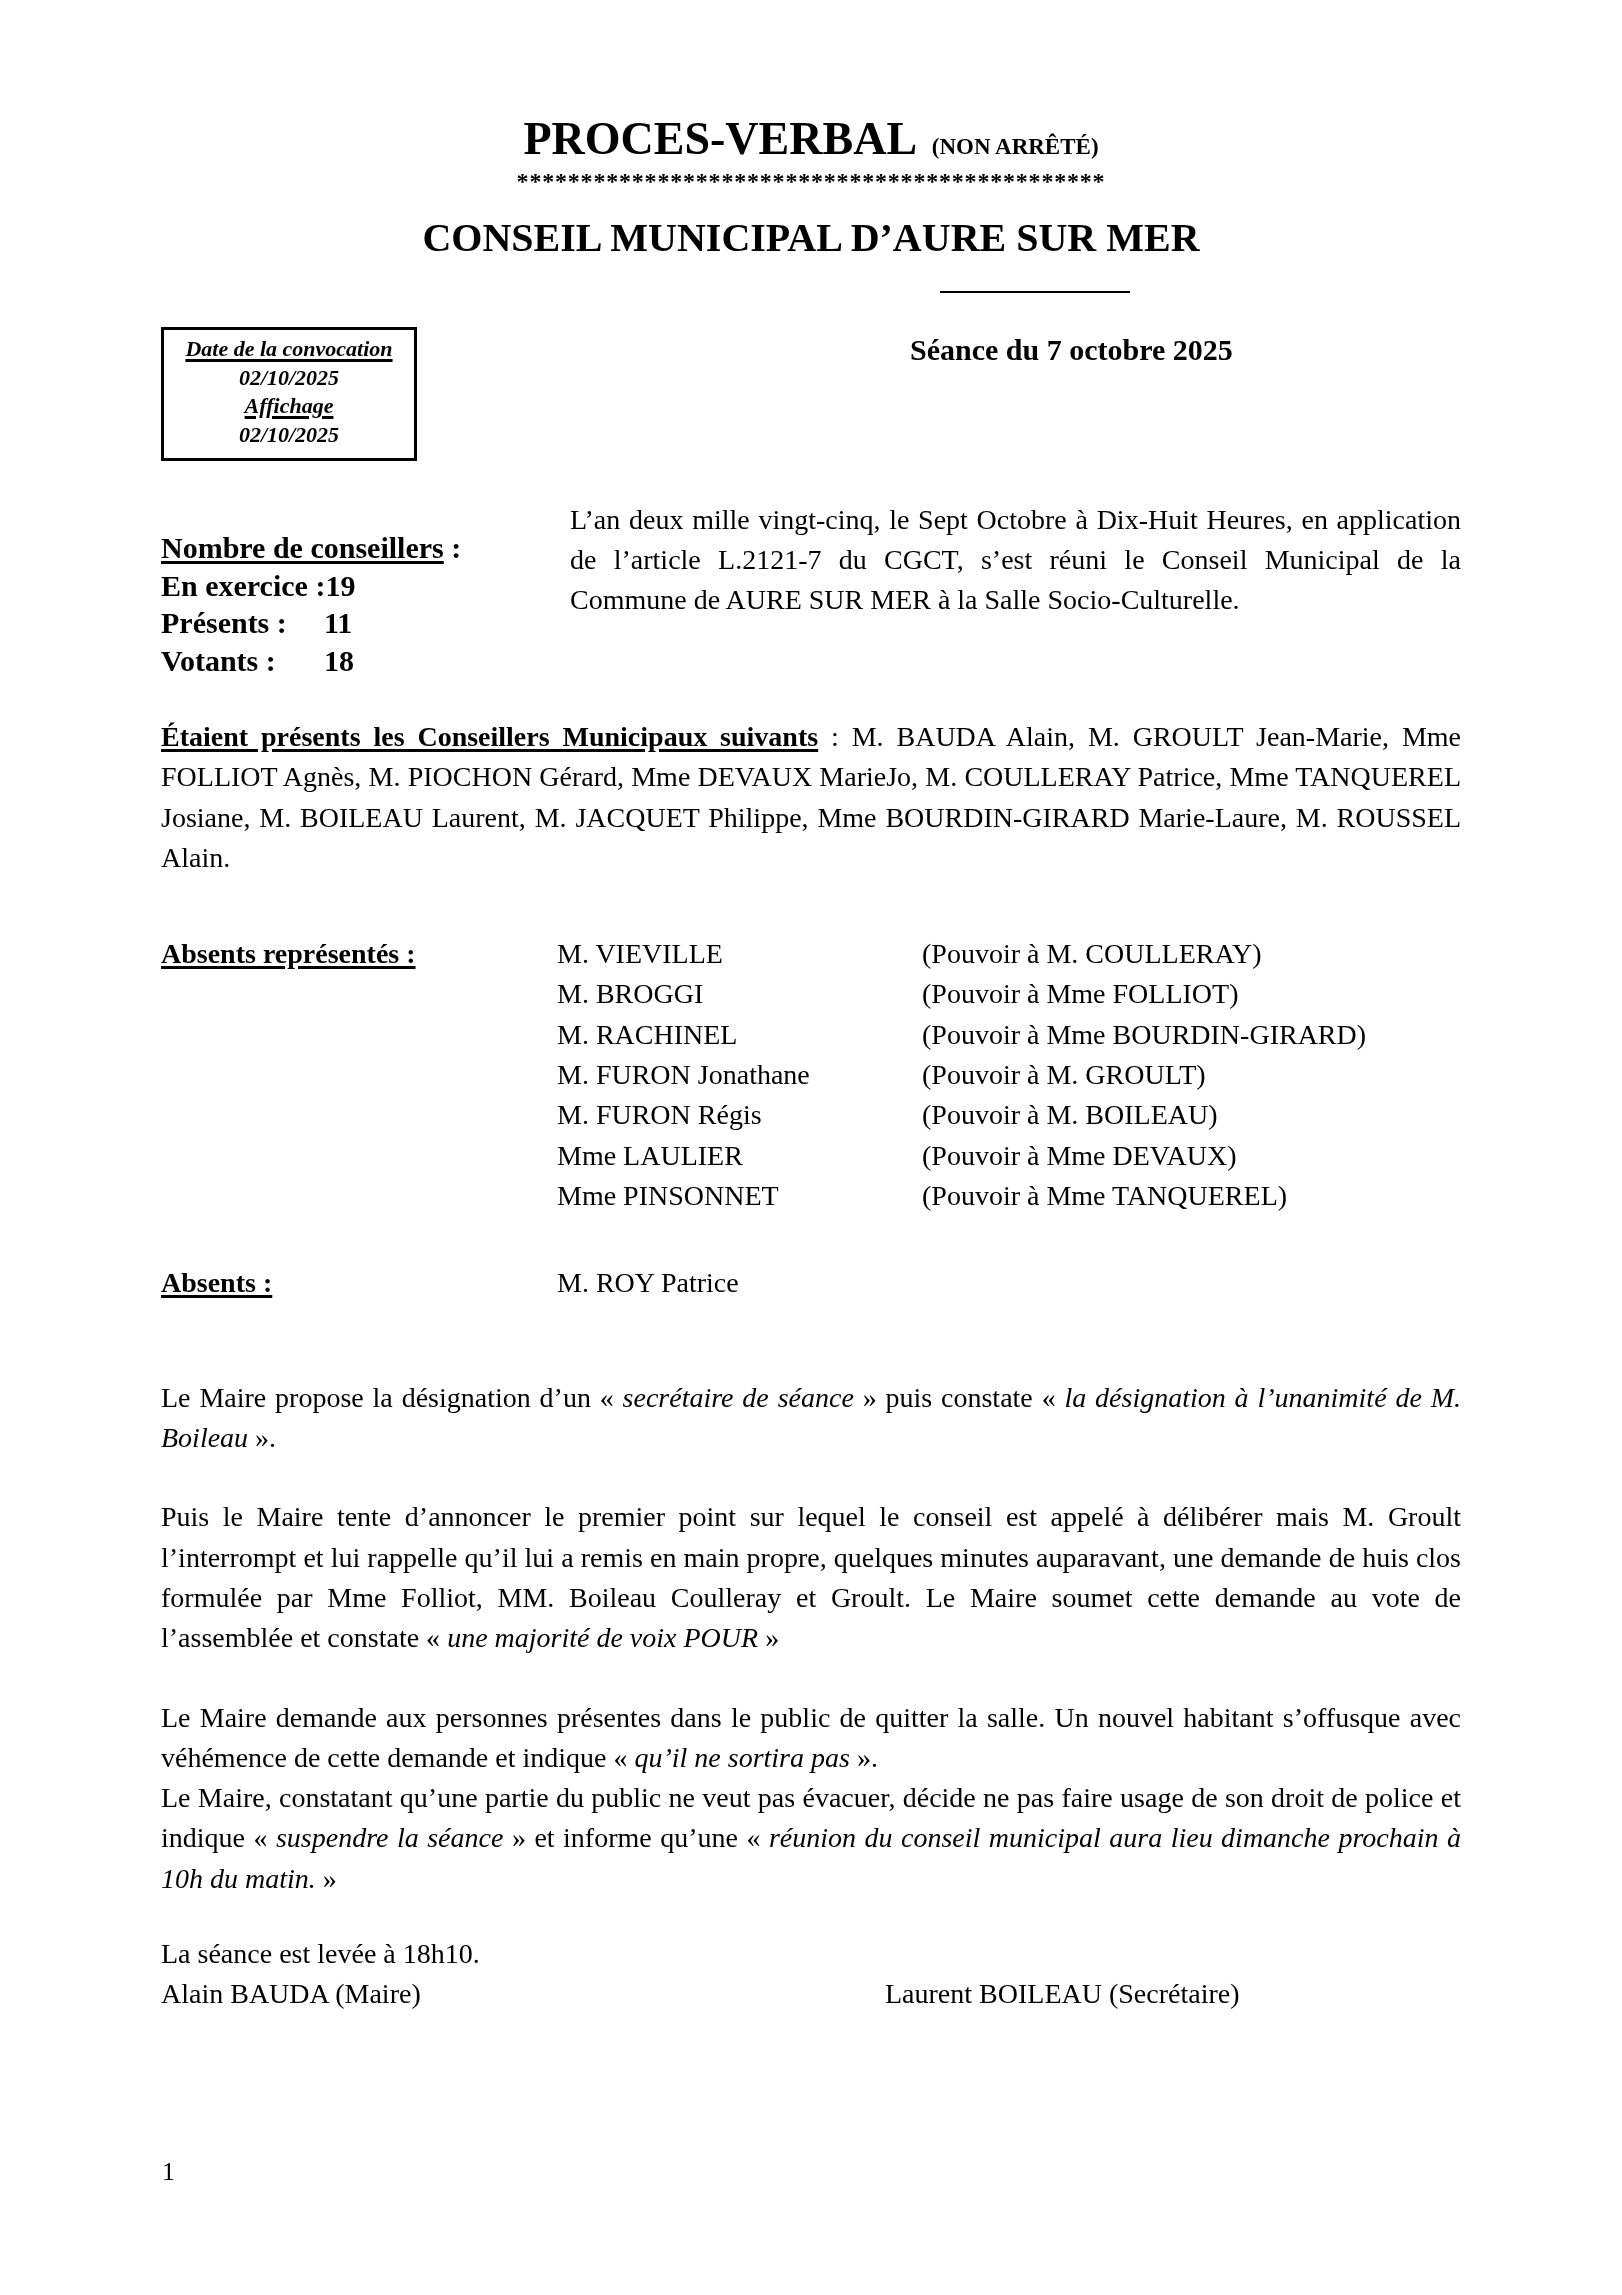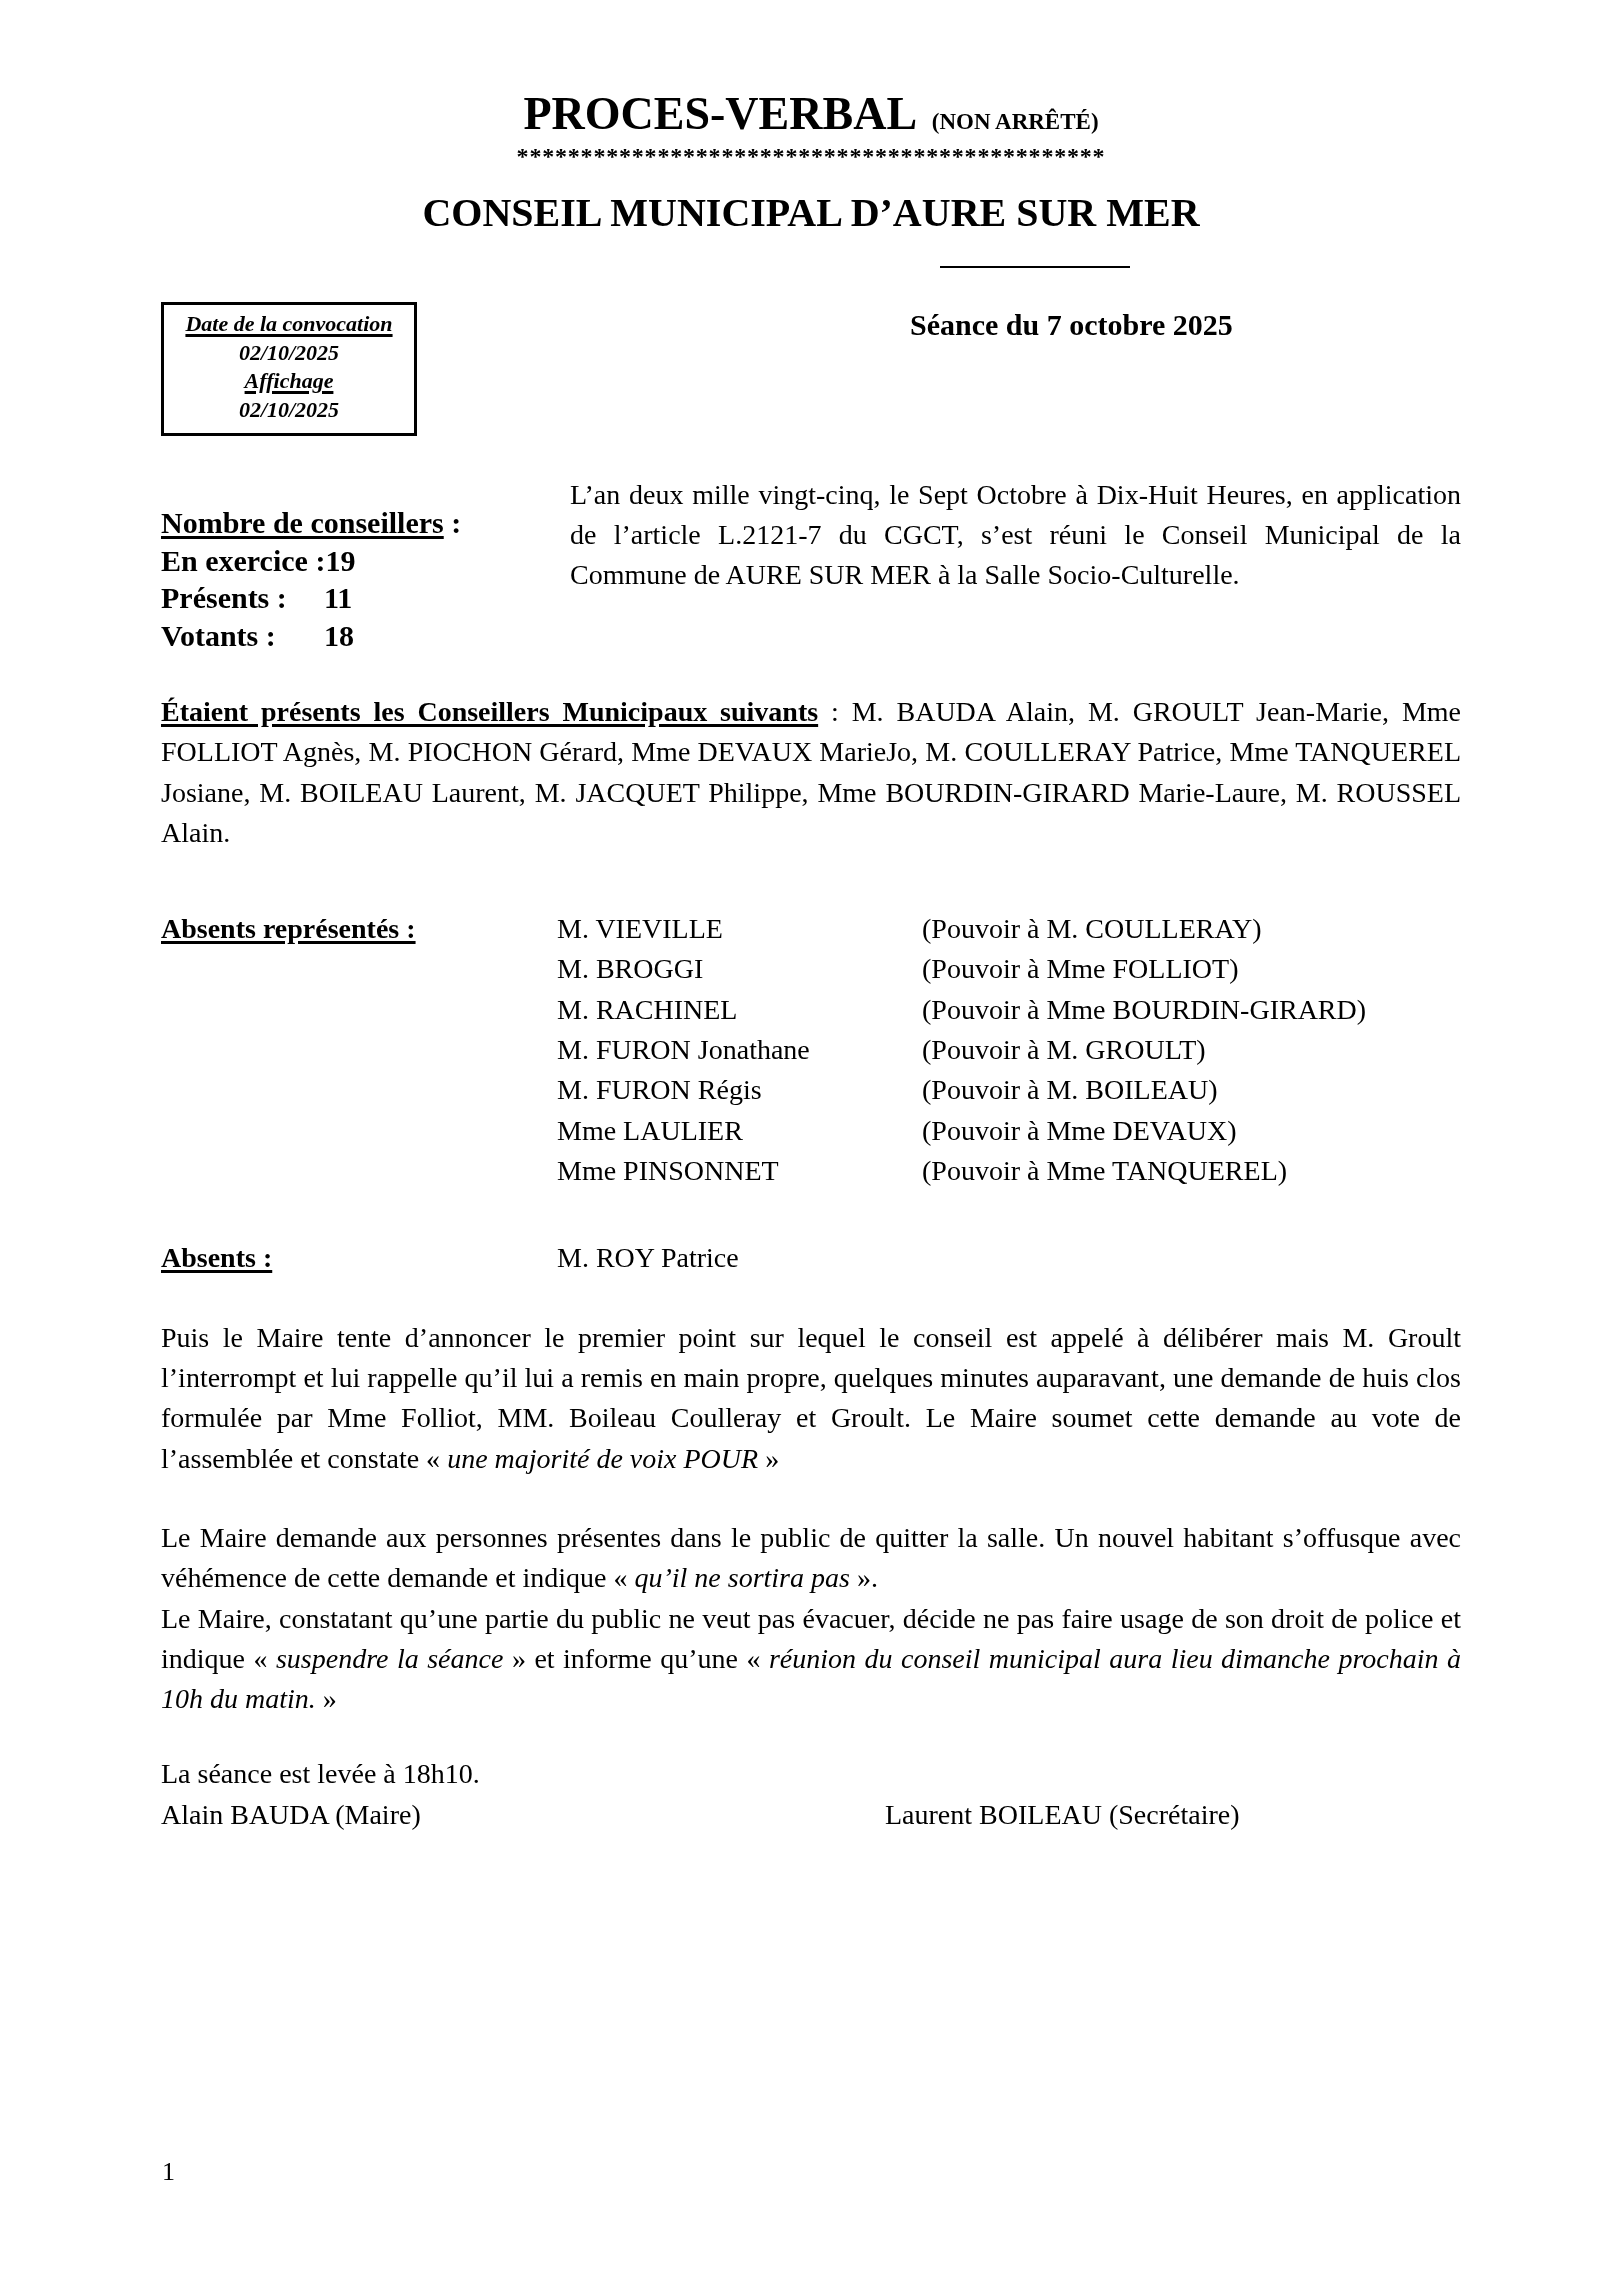--- a/index.html
+++ b/index.html
@@ -7,21 +7,21 @@
     position:relative;
     width:1622px;height:2295px;
     box-sizing:border-box;
     padding:0 161px;
     background:#fff;color:#000;
     font-family:"Liberation Serif","DejaVu Serif",serif;
     font-size:28px;line-height:1.44;
     overflow:hidden;
   }
   .center{text-align:center;}
-  .doc-title{margin-top:88px;font-size:46px;font-weight:bold;line-height:1.15;}
+  .doc-title{margin-top:113px;font-size:46px;font-weight:bold;line-height:1.15;}
   .doc-title .suffix{font-size:23px;font-weight:bold;}
   .asterisks{margin-top:1.7px;font-size:24px;font-weight:bold;letter-spacing:0.8px;line-height:1.1;}
   .doc-subtitle{margin-top:20px;font-size:40px;font-weight:bold;line-height:1.2;}
   .title-rule{width:190px;border:0;border-top:2.5px solid #000;margin:29px 0 0 779px;height:0;}
 
   .header-row{position:relative;margin-top:34px;min-height:118px;}
   .conv-box{
     width:256px;box-sizing:border-box;
     border:3.4px solid #000;
     padding:5px 6.8px 8.4px;
@@ -111,20 +111,23 @@
       <div><span class="ar-name">Mme LAULIER</span><span>(Pouvoir à Mme DEVAUX)</span></div>
       <div><span class="ar-name">Mme PINSONNET</span><span>(Pouvoir à Mme TANQUEREL)</span></div>
     </div>
   </div>
 
   <div class="absents-row">
     <div class="ar-heading"><span class="u2 bold">Absents :</span></div>
     <div>M. ROY Patrice</div>
   </div>
 
+  <div class="para first">
+    <span>Le Maire propose la désignation d’un « </span><span class="it">secrétaire de séance</span><span> » puis constate « </span><span class="it">la désignation à l’unanimité de M. Boileau</span><span> ».</span>
+  </div>
 
   <div class="para">
     <span>Puis le Maire tente d’annoncer le premier point sur lequel le conseil est appelé à délibérer mais M. Groult l’interrompt et lui rappelle qu’il lui a remis en main propre, quelques minutes auparavant, une demande de huis clos formulée par Mme Folliot, MM. Boileau Coulleray et Groult. Le Maire soumet cette demande au vote de l’assemblée et constate « </span><span class="it">une majorité de voix POUR</span><span> »</span>
   </div>
 
   <div class="para">
     <div><span>Le Maire demande aux personnes présentes dans le public de quitter la salle. Un nouvel habitant s’offusque avec véhémence de cette demande et indique « </span><span class="it">qu’il ne sortira pas</span><span> ».</span></div>
     <div><span>Le Maire, constatant qu’une partie du public ne veut pas évacuer, décide ne pas faire usage de son droit de police et indique « </span><span class="it">suspendre la séance</span><span> » et informe qu’une « </span><span class="it">réunion du conseil municipal aura lieu dimanche prochain à 10h du matin.</span><span> »</span></div>
   </div>
 

